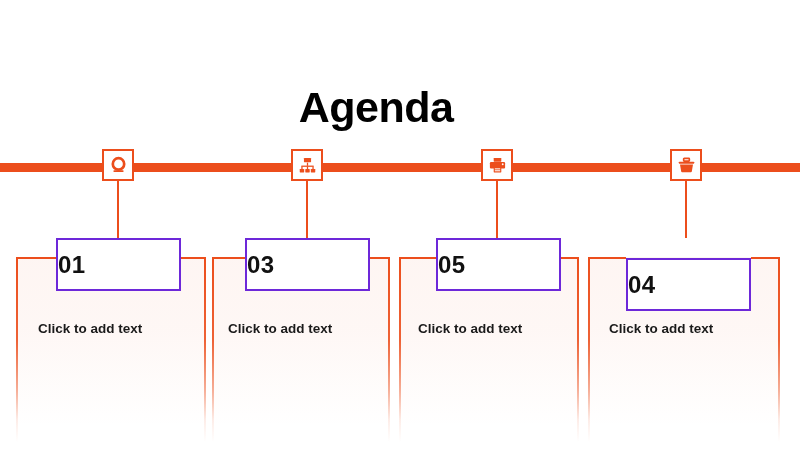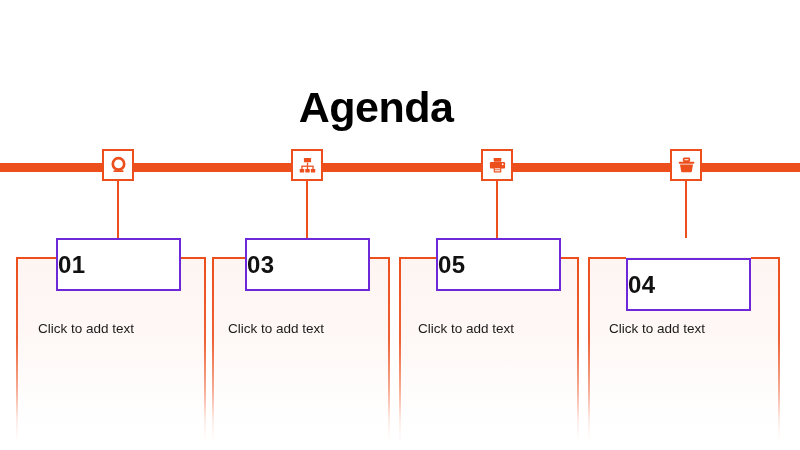--- a/index.html
+++ b/index.html
@@ -144,21 +144,21 @@
     color: #111111;
     line-height: 1;
     letter-spacing: 0.5px;
   }
 
   
   .body-text {
     position: absolute;
     top: 321px;
     font-size: 13.5px;
-    font-weight: normal;
+    font-weight: bold;
     color: #1a1a1a;
     line-height: 1.25;
     white-space: nowrap;
     z-index: 2;
   }
 </style>
 </head>
 <body>
 
 <div id="slide">

